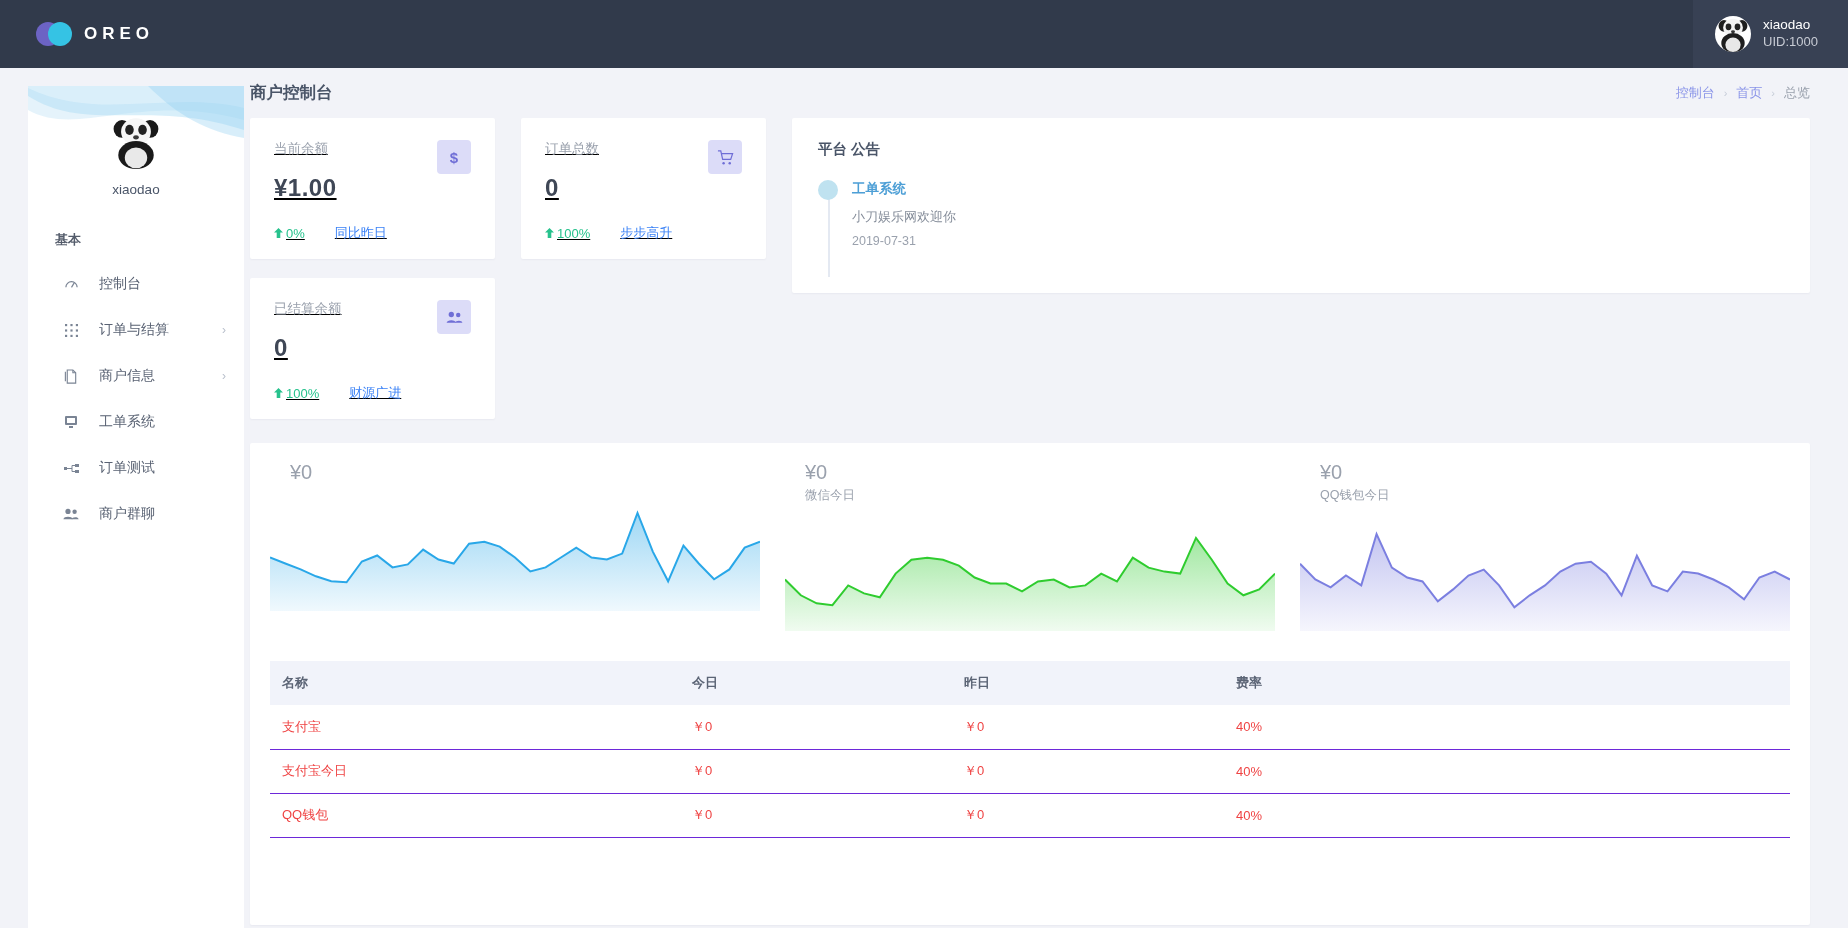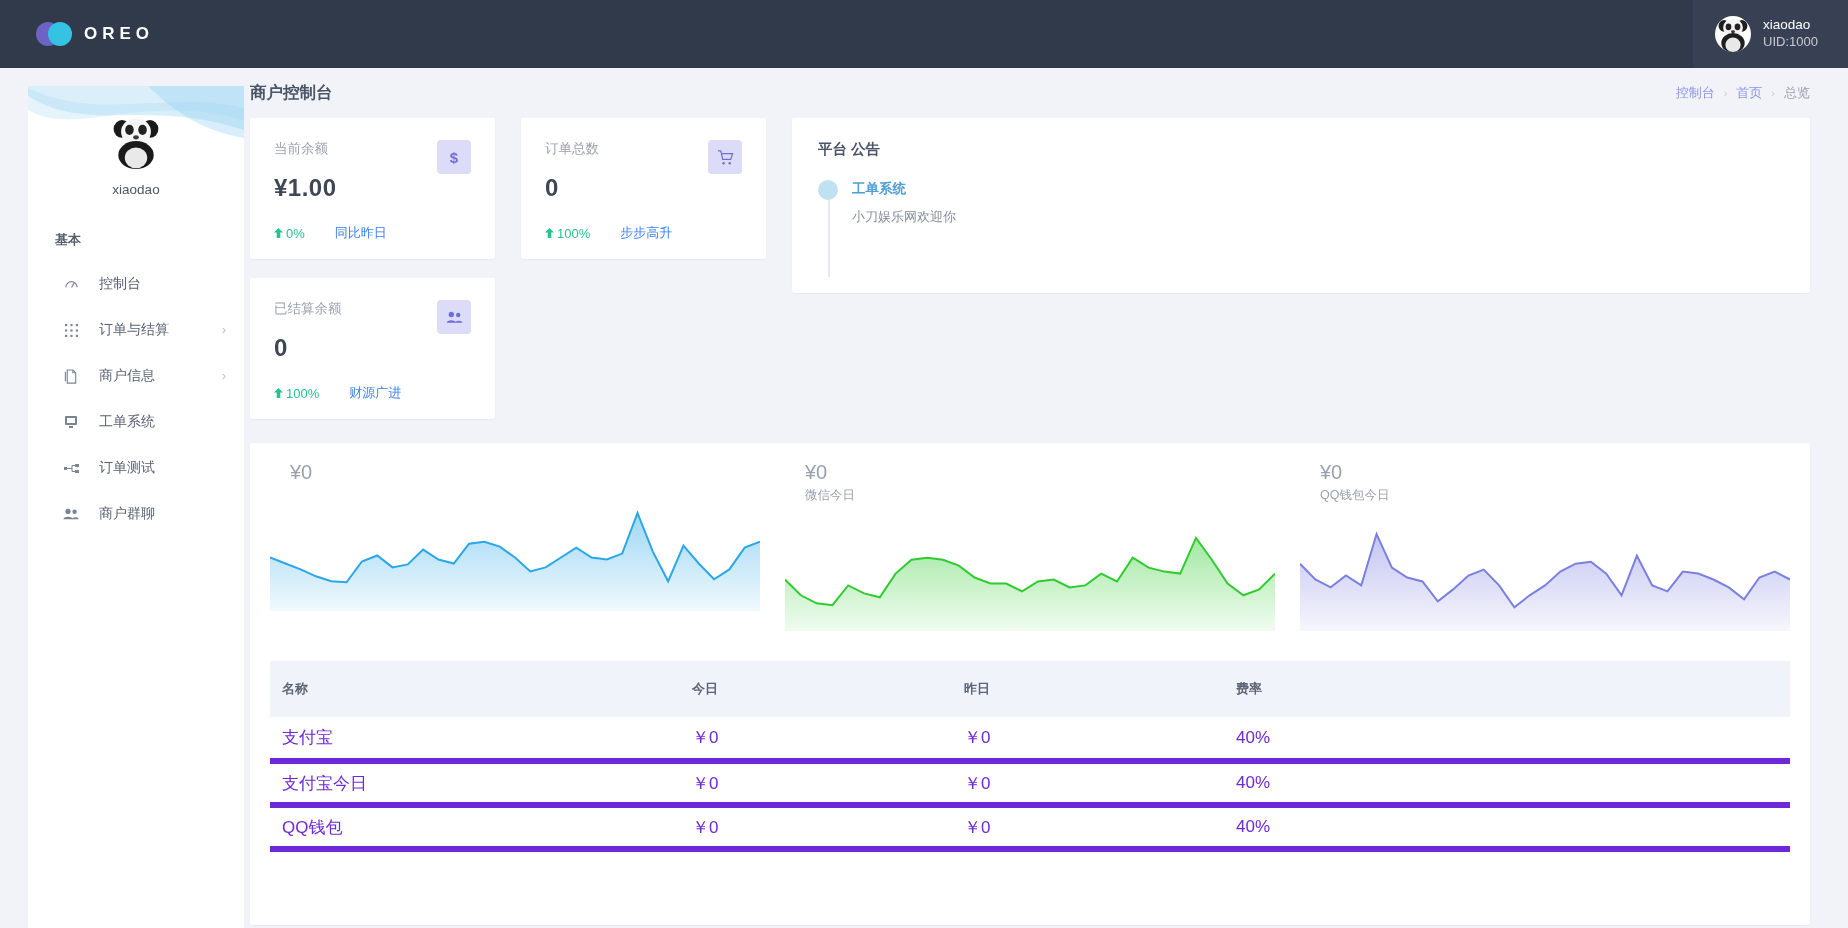--- a/index.html
+++ b/index.html
@@ -77,21 +77,21 @@
   .crumb-link{ color:#8a94e8; cursor:pointer; }
   .crumb-sep{ color:#c6ccd8; font-size:11px; }
   .crumb-cur{ color:#9aa1ad; }
 
   .row1{ display:flex; padding:0 22px; gap:26px; align-items:flex-start; }
   .col-left{ width:516px; }
   .col-right{ flex:1; }
 
   .card{ background:#ffffff; border-radius:2px; box-shadow:0 1px 2px rgba(20,30,60,.045); }
 
-  .stat{ height:141px; padding:22px 24px 0 24px; position:relative; }
+  .stat{ height:141px; padding:22px 24px 0 24px; position:relative;text-decoration:underline; }
   .stat-label{ font-size:13.5px; color:#9aa1ad; }
   .stat-value{ margin-top:16px; font-size:24px; font-weight:bold; color:#3f4756; letter-spacing:.5px; }
   .stat-foot{ margin-top:22px; display:flex; align-items:center; gap:11px; font-size:13px; }
   .stat-up{ color:#27c28d; display:flex; align-items:center; gap:3px; }
   .stat-note{ color:#3b82f6;margin-left:19px; }
   .stat-badge{
     position:absolute; right:24px; top:22px; width:34px; height:34px;
     border-radius:4px; background:#dcdcf8; display:flex;
     align-items:center; justify-content:center; color:#6f6ed6;
   }
@@ -115,27 +115,27 @@
   .panel{ margin:24px 22px 0 22px; background:#ffffff; padding:18px 20px 0 20px;
     border-radius:2px; box-shadow:0 1px 2px rgba(20,30,60,.045); height:482px; }
   .charts{ display:flex; gap:25px; }
   .chartbox{ flex:1; }
   .chart-amount{ font-size:20px; color:#9aa1ad; padding-left:20px; }
   .chart-cap{ font-size:12.5px; color:#9aa1ad; padding-left:20px; margin-top:3px; }
   .spark{ margin-top:22px; width:100%; height:105px; display:block; }
 
   table{ width:100%; border-collapse:collapse; margin-top:30px; }
   thead th{
-    background:#f1f3fa; height:56px; text-align:left; font-size:13px;
+    background:#f1f3fa; height:44px; text-align:left; font-size:13px;
     color:#5b6475; font-weight:bold; padding-left:12px;
   }
   thead th:first-child{ padding-left:12px; }
   tbody td{
-    height:44px; font-size:17px; color:#6d28d9; padding-left:12px;
-    border-bottom:6px solid #6d28d9;
+    height:44px; font-size:13px; color:#ef4444; padding-left:12px;
+    border-bottom:1px solid #6d28d9;
   }
   .c-name{ width:410px; }
   .c-today{ width:272px; }
   .c-yest{ width:272px; }
 </style>
 </head>
 <body>
 
 <div class="topbar">
   <div class="logo-wrap">
@@ -357,20 +357,21 @@
     </div>
 
     <div class="col-right">
       <div class="card notice">
         <div class="notice-title">平台 公告</div>
         <div class="timeline">
           <div class="tl-line"></div>
           <div class="tl-dot"></div>
           <div class="tl-title">工单系统</div>
           <div class="tl-desc">小刀娱乐网欢迎你</div>
+          <div class="tl-date">2019-07-31</div>
         </div>
       </div>
     </div>
   </div>
 
   <div class="panel">
     <div class="charts">
 
       <div class="chartbox">
         <div class="chart-amount">¥0</div>

